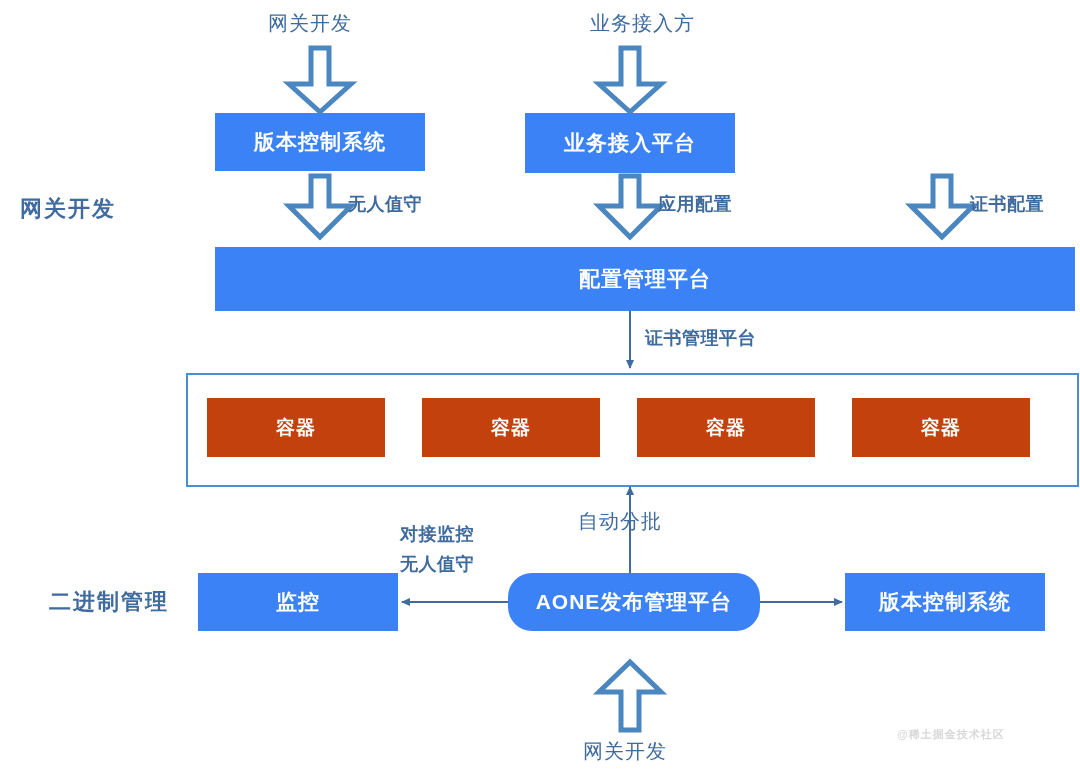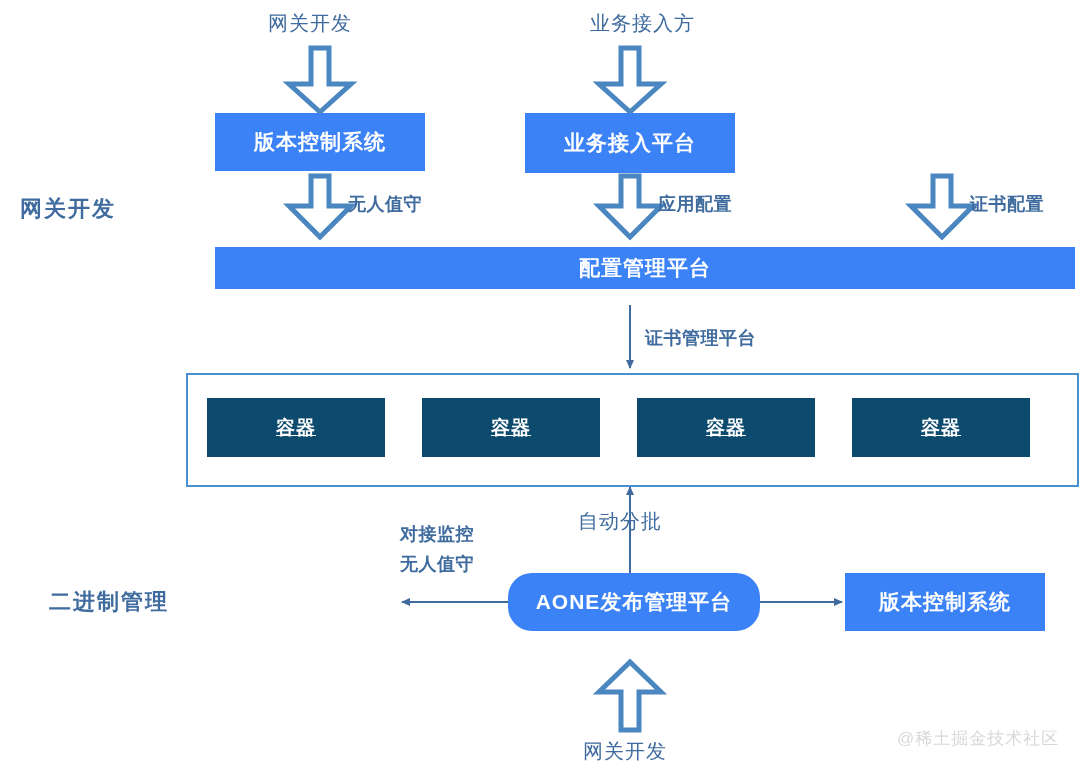--- a/index.html
+++ b/index.html
@@ -10,43 +10,43 @@
   }
   .stage{position:absolute;left:0;top:0;width:1080px;height:776px;}
 
   
   .dark-box{
     position:absolute;background:#3b82f6;color:#ffffff;
     display:flex;align-items:center;justify-content:center;
     font-size:21px;font-weight:700;letter-spacing:1px;
   }
   .blue-box{
-    position:absolute;background:#0c4a6e;color:#ffffff;
+    position:absolute;background:#c2410c;color:#ffffff;
     display:flex;align-items:center;justify-content:center;
-    font-size:19px;font-weight:700;letter-spacing:1px;text-decoration:underline;
+    font-size:19px;font-weight:700;letter-spacing:1px;
   }
   .pool{
     position:absolute;border:2px solid #4a90d0;background:#ffffff;
   }
 
   
   .lbl{
     position:absolute;color:#3f6b9e;font-size:20px;font-weight:400;
     letter-spacing:1px;white-space:nowrap;
   }
   .lbl-small{
     position:absolute;color:#3f6b9e;font-size:18px;font-weight:700;
     letter-spacing:0.5px;white-space:nowrap;
   }
   .section-title{
     position:absolute;color:#3f6b9e;font-size:22px;font-weight:700;
     letter-spacing:2px;white-space:nowrap;
   }
   .watermark{
-    position:absolute;color:#d8d8d8;font-size:17px;font-weight:400;
+    position:absolute;color:#d8d8d8;font-size:11px;font-weight:700;
     letter-spacing:1px;white-space:nowrap;
   }
 
   
   .overlay{position:absolute;left:0;top:0;width:1080px;height:776px;pointer-events:none;}
 </style>
 </head>
 <body>
 
 <div class="stage">
@@ -114,40 +114,41 @@
 
   <div class="dark-box" style="left:525px;top:113px;width:210px;height:60px;">业务接入平台</div>
 
 
   <div class="lbl-small" style="left:348px;top:192px;">无人值守</div>
 
   <div class="lbl-small" style="left:658px;top:192px;">应用配置</div>
 
   <div class="lbl-small" style="left:970px;top:192px;">证书配置</div>
 
-  <div class="dark-box" style="left:215px;top:247px;width:860px;height:42px;">配置管理平台</div>
+  <div class="dark-box" style="left:215px;top:247px;width:860px;height:64px;">配置管理平台</div>
 
   <div class="lbl-small" style="left:645px;top:326px;">证书管理平台</div>
 
   <div class="pool" style="left:186px;top:373px;width:889px;height:110px;"></div>
 
   <div class="blue-box" style="left:207px;top:398px;width:178px;height:59px;">容器</div>
 
   <div class="blue-box" style="left:422px;top:398px;width:178px;height:59px;">容器</div>
 
   <div class="blue-box" style="left:637px;top:398px;width:178px;height:59px;">容器</div>
 
   <div class="blue-box" style="left:852px;top:398px;width:178px;height:59px;">容器</div>
 
   <div class="lbl" style="left:578px;top:508px;">自动分批</div>
 
   <div class="lbl-small" style="left:400px;top:522px;">对接监控</div>
 
   <div class="lbl-small" style="left:400px;top:552px;">无人值守</div>
 
+  <div class="dark-box" style="left:198px;top:573px;width:200px;height:58px;">监控</div>
 
   <div class="dark-box" style="left:508px;top:573px;width:252px;height:58px;border-radius:24px;">AONE发布管理平台</div>
 
   <div class="dark-box" style="left:845px;top:573px;width:200px;height:58px;">版本控制系统</div>
 
   <div class="lbl" style="left:583px;top:738px;">网关开发</div>
 
   <div class="watermark" style="left:897px;top:727px;">@稀土掘金技术社区</div>
 
 </div>

